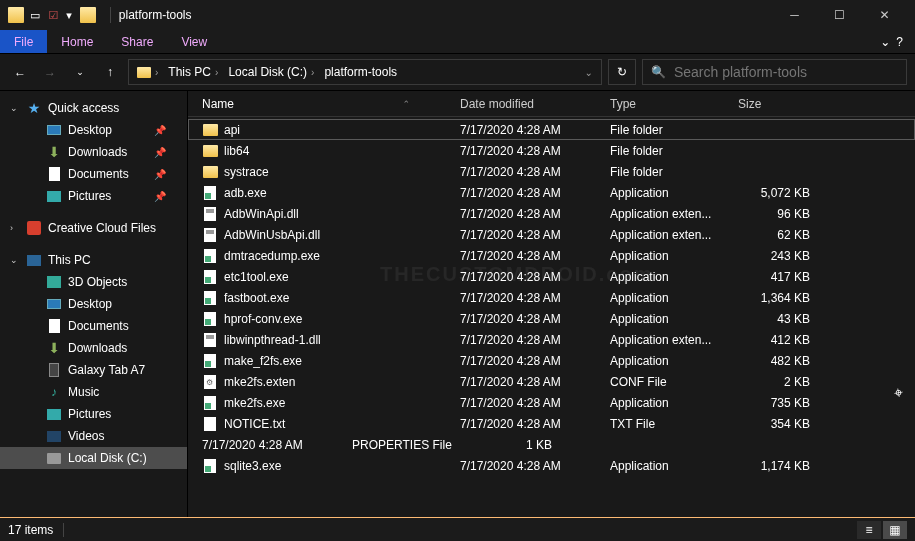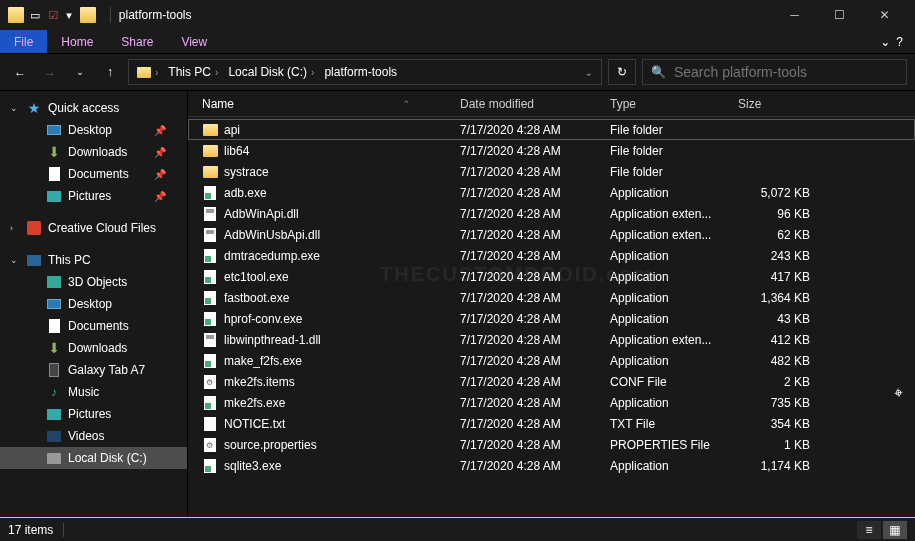--- a/index.html
+++ b/index.html
@@ -406,21 +406,21 @@
           </div>
           <div class="cell date">7/17/2020 4:28 AM</div>
           <div class="cell type">Application</div>
           <div class="cell size">482 KB</div>
         </div>
         <div class="row">
           <div class="cell name">
             <div class="fico">
               <div class="conf"></div>
             </div>
-            <span>mke2fs.items</span>
+            <span>mke2fs.exten</span>
           </div>
           <div class="cell date">7/17/2020 4:28 AM</div>
           <div class="cell type">CONF File</div>
           <div class="cell size">2 KB</div>
         </div>
         <div class="row">
           <div class="cell name">
             <div class="fico">
               <div class="exe"></div>
             </div>
@@ -435,26 +435,20 @@
             <div class="fico">
               <div class="txt"></div>
             </div>
             <span>NOTICE.txt</span>
           </div>
           <div class="cell date">7/17/2020 4:28 AM</div>
           <div class="cell type">TXT File</div>
           <div class="cell size">354 KB</div>
         </div>
         <div class="row">
-          <div class="cell name">
-            <div class="fico">
-              <div class="conf"></div>
-            </div>
-            <span>source.properties</span>
-          </div>
           <div class="cell date">7/17/2020 4:28 AM</div>
           <div class="cell type">PROPERTIES File</div>
           <div class="cell size">1 KB</div>
         </div>
         <div class="row">
           <div class="cell name">
             <div class="fico">
               <div class="exe"></div>
             </div>
             <span>sqlite3.exe</span>

